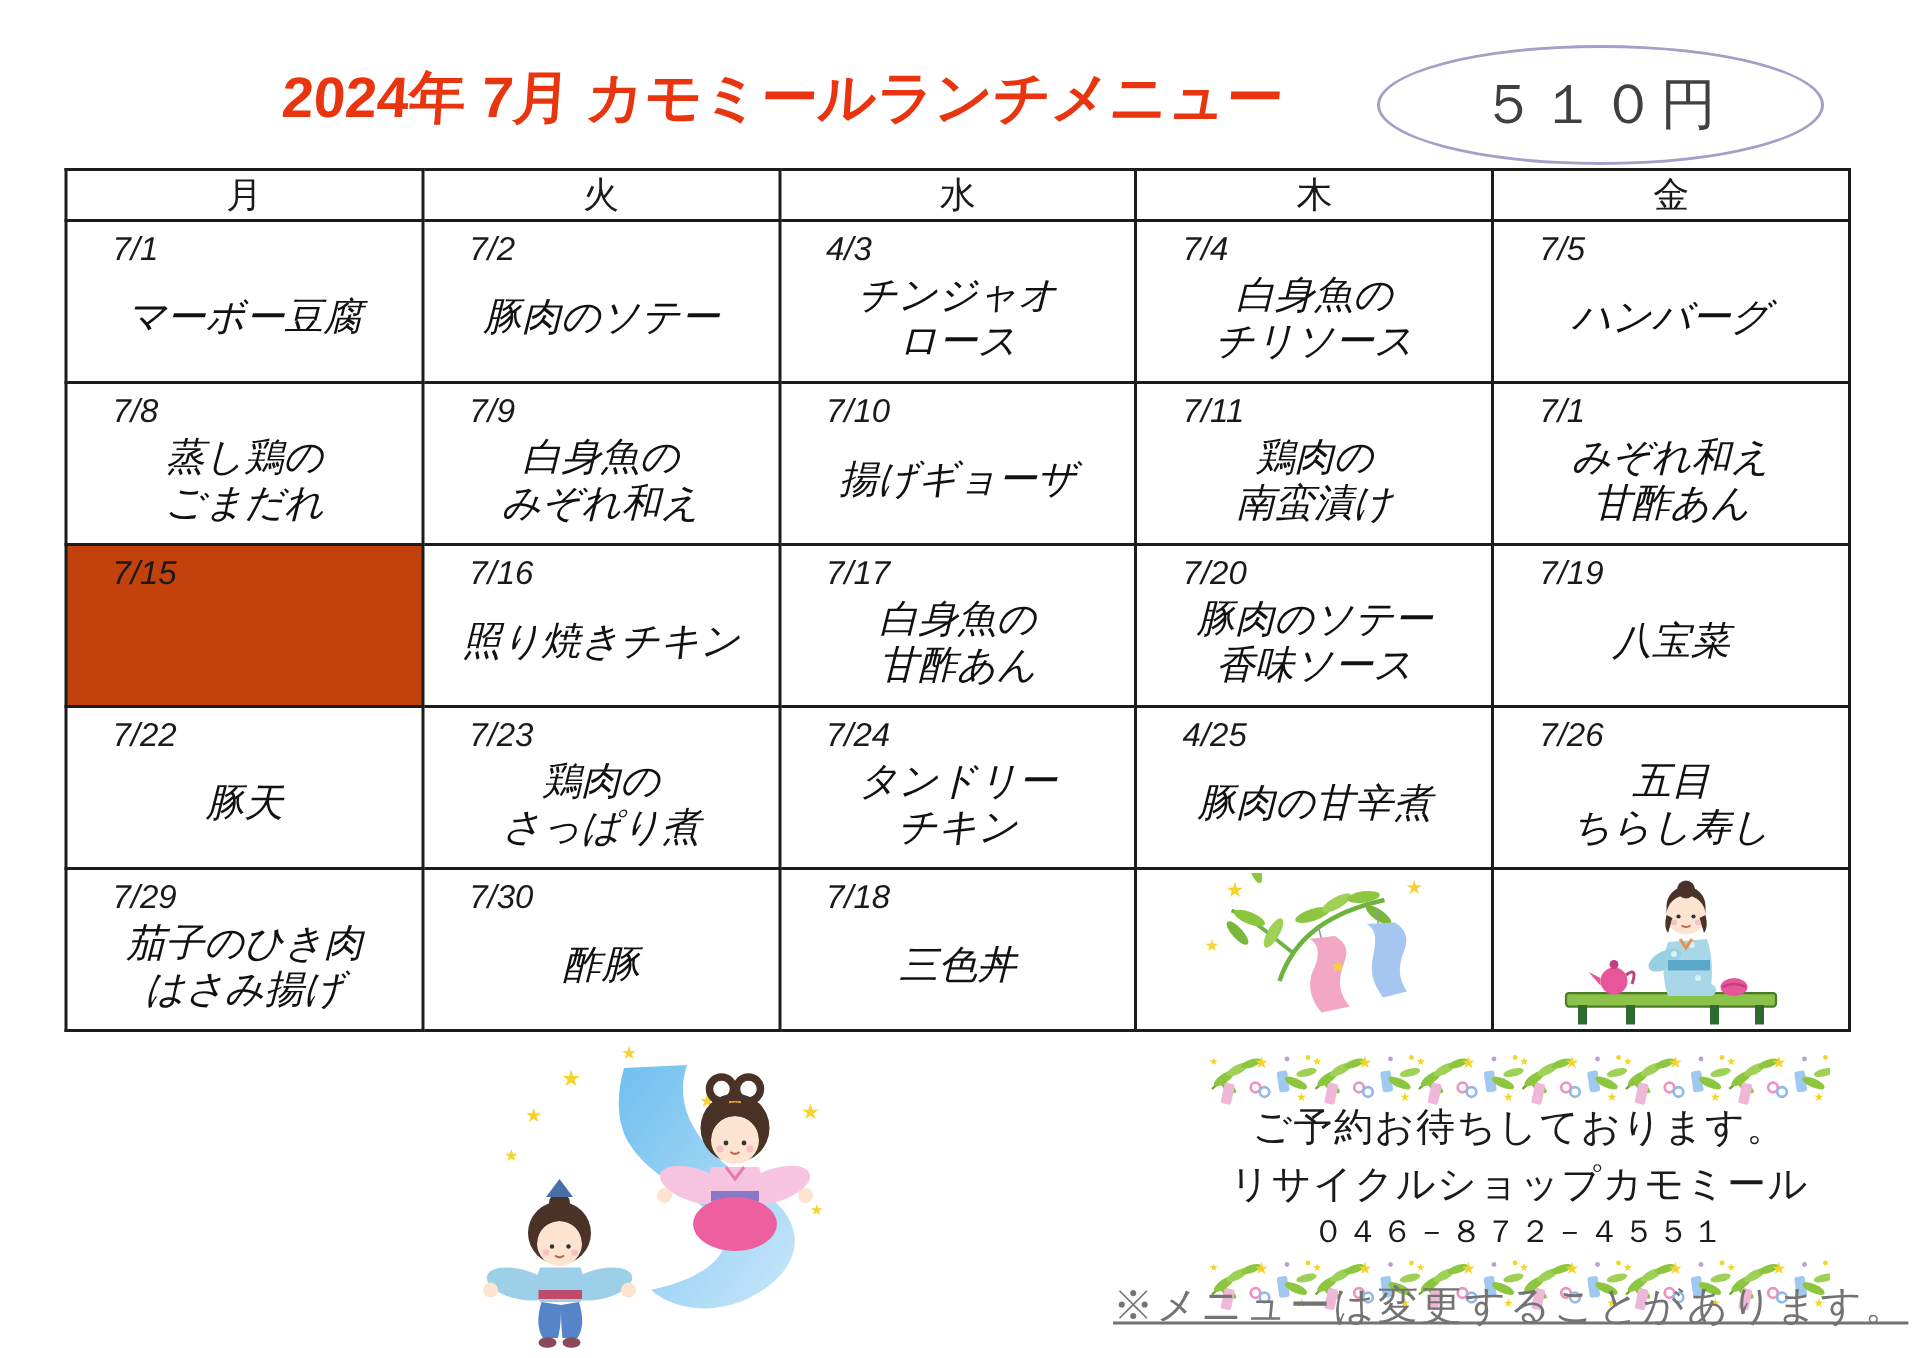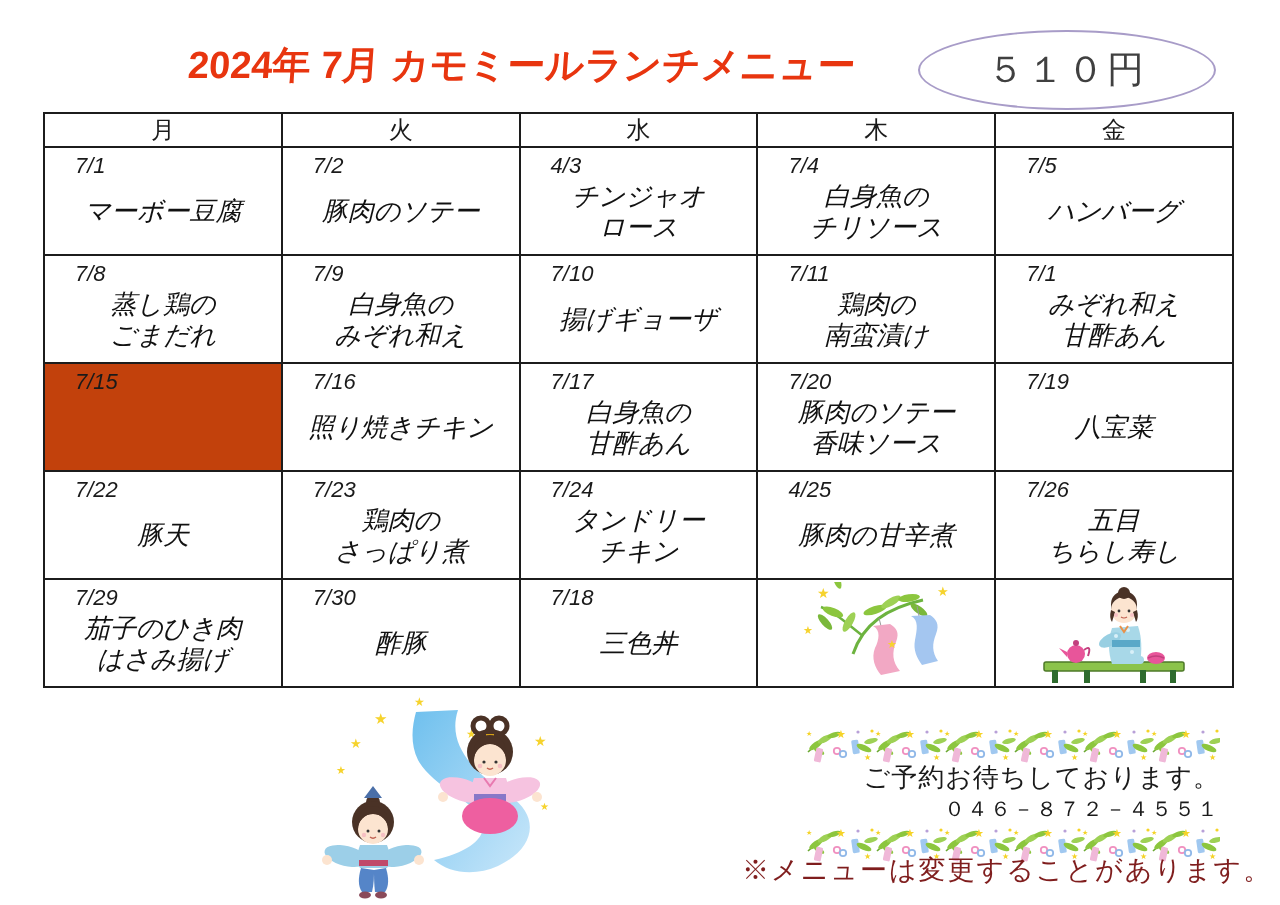--- a/index.html
+++ b/index.html
@@ -40,29 +40,29 @@
   .cell .date { font-size:22px; text-align:left; padding:5px 0 0 30px; color:#1a1a1a; }
   .cell .menu {
     flex:1; display:flex; align-items:center; justify-content:center;
     font-size:26px; line-height:1.18; text-align:center;
     white-space:pre-line; padding-bottom:8px; color:#111;
   }
   .cell.image-cell { align-items:center; justify-content:center; flex-direction:row; }
 
   
   .couple-illustration { position:absolute; left:288px; top:690px; }
-  .footer-block { position:absolute; left:806px; top:724px; width:414px; text-align:right; }
+  .footer-block { position:absolute; left:806px; top:698px; width:414px; text-align:center; }
   .garland { display:block; margin:0 auto; }
   .footer-line1 { font-size:26px; margin-top:-4px; letter-spacing:1px; }
   .footer-line2 { font-size:26px; margin-top:3px; letter-spacing:1px; }
   .footer-phone { font-size:21px; margin-top:0; letter-spacing:2px; }
   .footer-note {
     position:absolute; left:742px; top:852px; width:490px;
     font-family:"Liberation Serif","DejaVu Serif",serif;
-    font-size:27px; letter-spacing:2px; color:#7f1d1d; white-space:nowrap;
+    font-size:27px; letter-spacing:2px; color:#737373; white-space:nowrap;text-decoration:underline;
   }
 </style>
 </head>
 <body>
 
 <svg width="0" height="0" style="position:absolute" aria-hidden="true">
   <defs>
     <g id="garland-motif">
       <path d="M2,28 C10,20 20,13 32,10" stroke="#6aa832" stroke-width="1.6" fill="none"></path>
       <ellipse cx="10" cy="21" rx="8" ry="3" fill="#8cc63e" transform="rotate(-35 10 21)"></ellipse>
@@ -392,20 +392,21 @@
   <div class="footer-block">
     <svg class="garland" width="414" height="40" viewBox="0 0 414 40">
       <use href="#garland-motif" x="0"></use>
         <use href="#garland-motif" x="69"></use>
         <use href="#garland-motif" x="138"></use>
       <use href="#garland-motif" x="207"></use>
         <use href="#garland-motif" x="276"></use>
         <use href="#garland-motif" x="345"></use>
     </svg>
     <div class="footer-line1">ご予約お待ちしております。</div>
+    <div class="footer-line2">リサイクルショップカモミール</div>
     <div class="footer-phone">０４６－８７２－４５５１</div>
     <svg class="garland" width="414" height="40" viewBox="0 0 414 40">
       <use href="#garland-motif" x="0"></use>
         <use href="#garland-motif" x="69"></use>
         <use href="#garland-motif" x="138"></use>
       <use href="#garland-motif" x="207"></use>
         <use href="#garland-motif" x="276"></use>
         <use href="#garland-motif" x="345"></use>
     </svg>
   </div>

